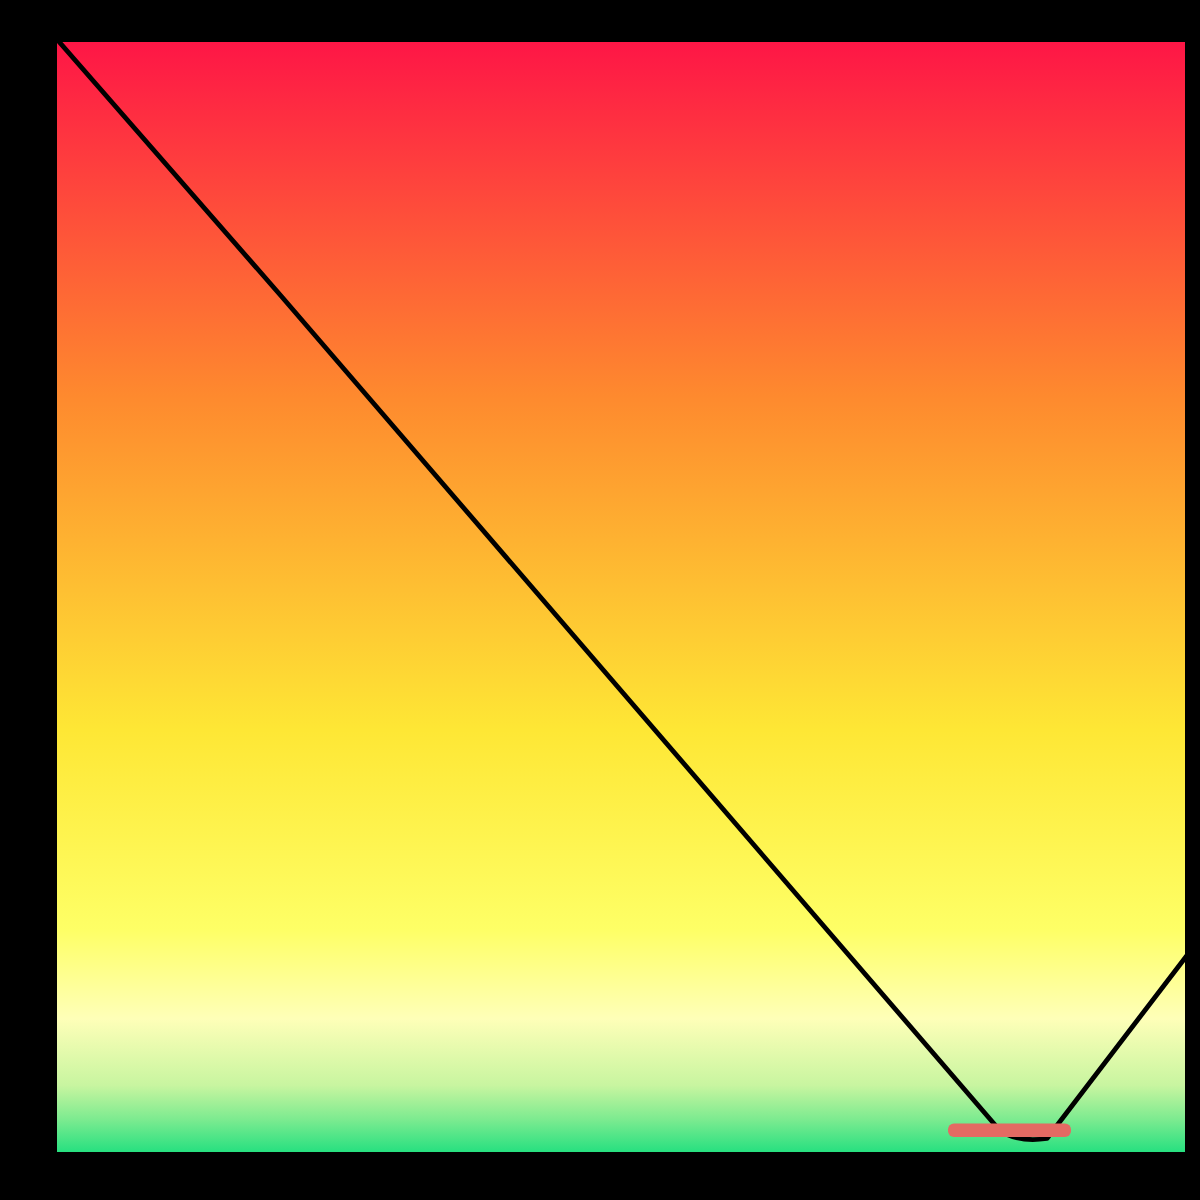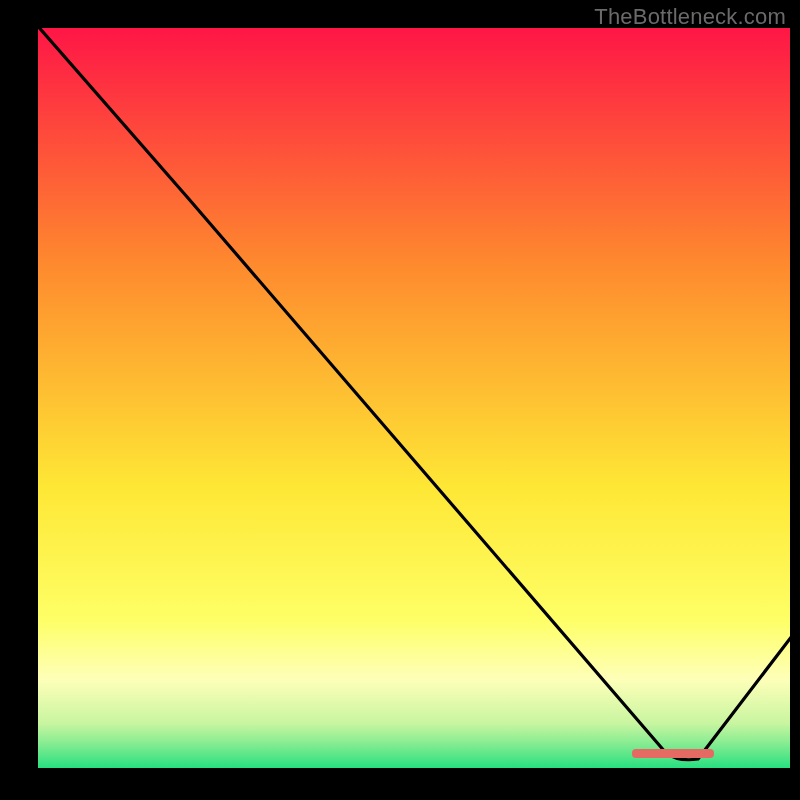--- a/index.html
+++ b/index.html
@@ -37,21 +37,20 @@
   .plot svg {
     display: block;
     width: 100%;
     height: 100%;
   }
 </style>
 </head>
 <body>
 
 <div class="frame">
-  <div class="watermark">TheBottleneck.com</div>
 
   <div class="plot">
     <svg viewBox="0 0 752 740" preserveAspectRatio="none">
       <defs>
         <linearGradient id="bg-grad" x1="0" y1="0" x2="0" y2="1">
           <stop offset="0%" stop-color="#fe1646"></stop>
           <stop offset="32%" stop-color="#fe8a2e"></stop>
           <stop offset="62%" stop-color="#fee735"></stop>
           <stop offset="80%" stop-color="#feff66"></stop>
           <stop offset="88%" stop-color="#feffb8"></stop>

